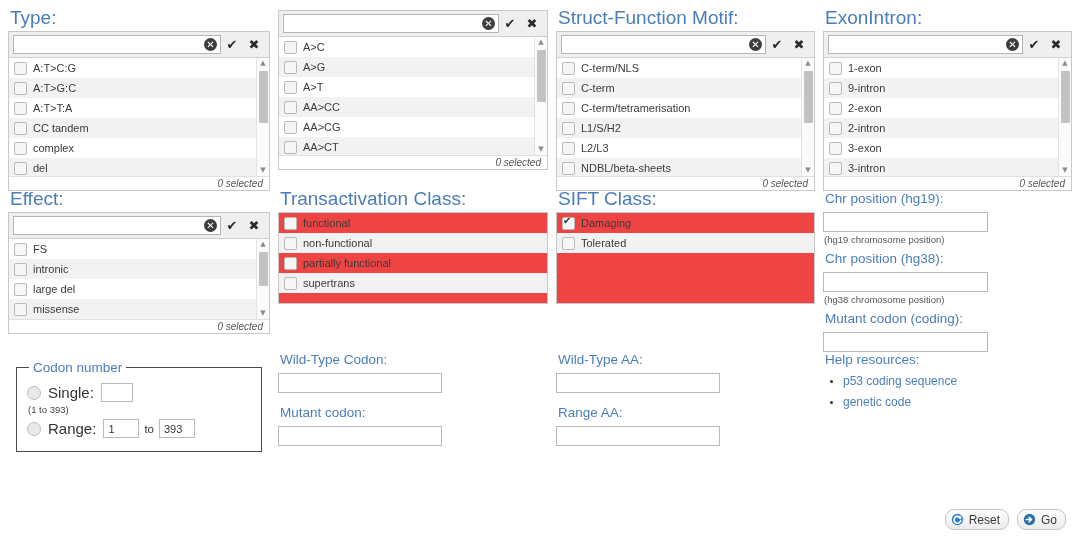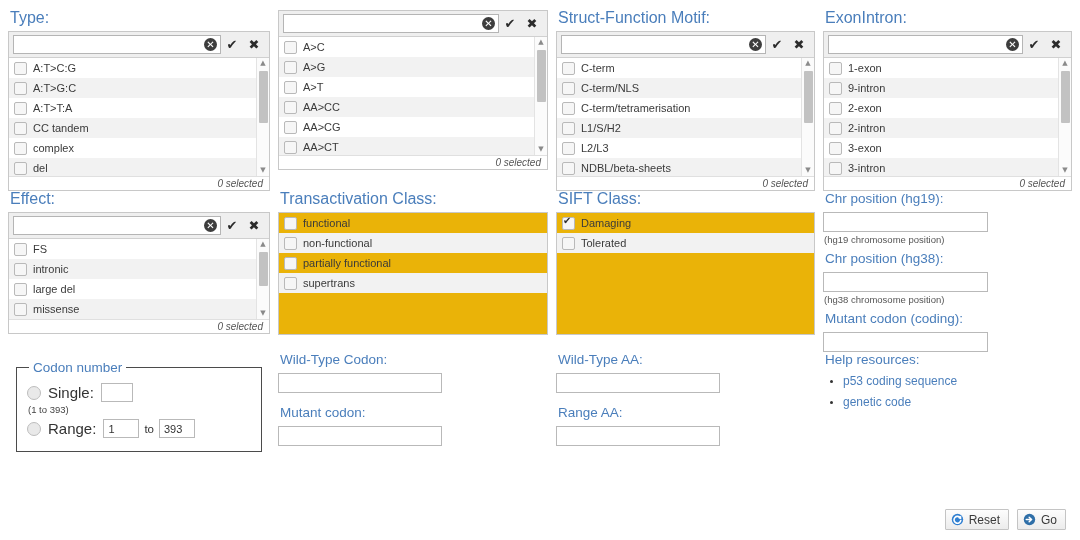--- a/index.html
+++ b/index.html
@@ -29,21 +29,21 @@
     display: grid;
     grid-template-columns: 270px 278px 267px 257px;
     grid-template-rows: auto auto auto;
     column-gap: 0px;
   }
   .cell { padding-right: 8px; box-sizing: border-box; }
 
   
   .fieldlabel {
     color: #4a7ebb;
-    font-size: 16px;
+    font-size: 19px;
     font-family: "Liberation Sans", sans-serif;
     line-height: 16px;
     margin: 0 0 5px 2px;
     display: block;
     white-space: nowrap;
   }
   .fieldlabel.small { font-size: 13.5px; }
 
   
   .msel {
@@ -180,22 +180,22 @@
     color: #555555;
     padding: 1px 6px 2px 0;
     background: #ffffff;
     height: 14px;
     box-sizing: border-box;
   }
 
   
   .plainbox {
     border: 1px solid #c8c8c8;
-    background: #eab308;
-    height: 123px;
+    background: #ef4444;
+    height: 92px;
     box-sizing: border-box;
     overflow: hidden;
   }
 
   
   .tinput {
     border: 1px solid #b9b9b9;
     background: #ffffff;
     height: 20px;
     box-sizing: border-box;
@@ -282,21 +282,21 @@
     bottom: 10px;
     display: flex;
     gap: 8px;
   }
   .btn {
     display: flex;
     align-items: center;
     gap: 5px;
     background: linear-gradient(#fdfdfd, #ececec);
     border: 1px solid #c4c4c4;
-    border-radius: 1px;
+    border-radius: 9px;
     padding: 2px 8px 2px 5px;
     font-size: 12px;
     color: #3a3a3a;
     cursor: pointer;
     height: 21px;
     box-sizing: border-box;
     font-family: "Liberation Sans", sans-serif;
   }
   .btn svg { display: block; }
 </style>
@@ -407,25 +407,25 @@
           <div class="msel-search">
             <input type="text" value="" style="">
             <span class="clear-ic">✕</span>
           </div>
           <span class="tool-ic">✔</span>
           <span class="tool-ic">✖</span>
         </div>
         <div class="msel-list h-tall">
           <div class="opt">
               <span class="cb"></span>
+              <span class="olabel">C-term/NLS</span>
+            </div>
+          <div class="opt">
+              <span class="cb"></span>
               <span class="olabel">C-term</span>
-            </div>
-          <div class="opt">
-              <span class="cb"></span>
-              <span class="olabel">C-term/NLS</span>
             </div>
           <div class="opt">
               <span class="cb"></span>
               <span class="olabel">C-term/tetramerisation</span>
             </div>
           <div class="opt">
               <span class="cb"></span>
               <span class="olabel">L1/S/H2</span>
             </div>
           <div class="opt">

